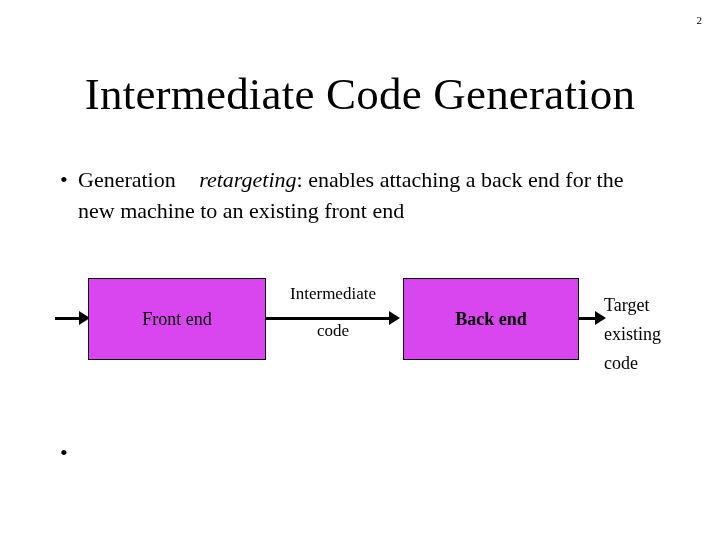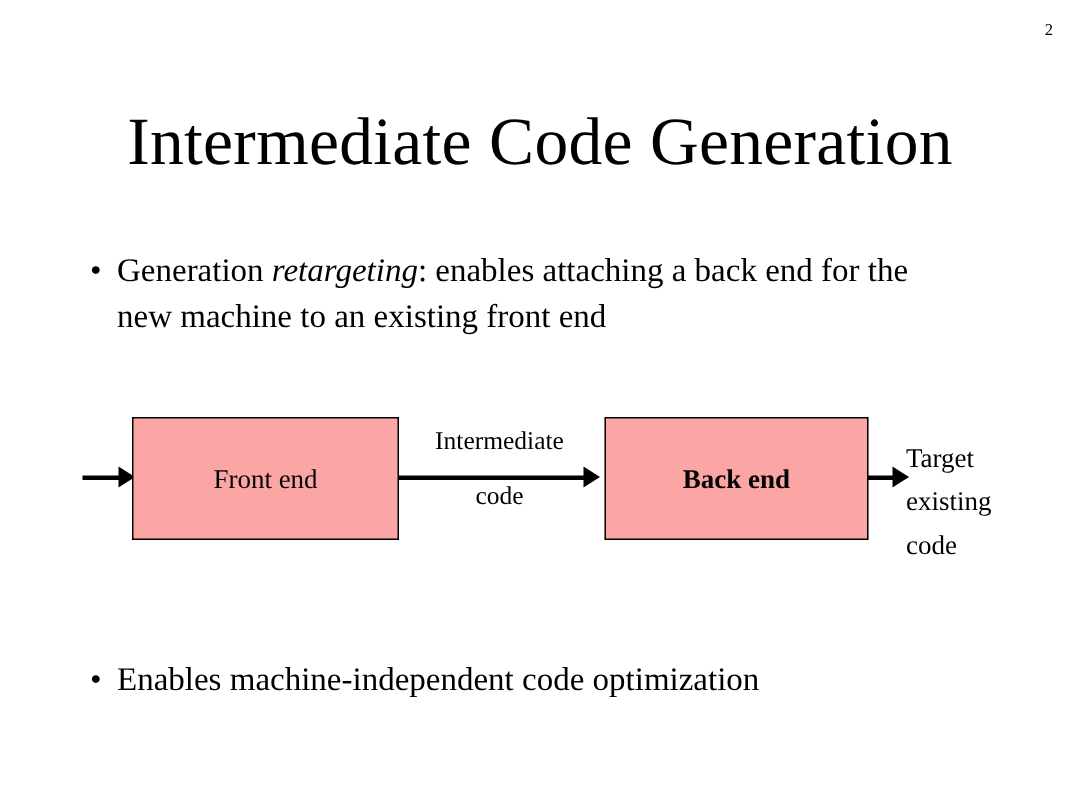--- a/index.html
+++ b/index.html
@@ -52,20 +52,21 @@
     line-height: 31px;
     text-align: left;
     padding-left: 10px;
     box-sizing: border-box;
   }
   .bullet-text {
     font-size: 22px;
     line-height: 31px;
   }
   .bullet-text em {
+    margin-left: 18px;
   }
 
   #bullet-one {
     top: 164px;
     left: 50px;
     width: 610px;
   }
   #bullet-one .bullet-text {
     width: 560px;
   }
@@ -80,21 +81,21 @@
     position: absolute;
     top: 270px;
     left: 0;
     width: 720px;
     height: 105px;
   }
   .stage-box {
     position: absolute;
     top: 8px;
     height: 82px;
-    background: #fca5a5;
+    background: #d946ef;
     border: 1.5px solid #000000;
     box-sizing: border-box;
     display: flex;
     align-items: center;
     justify-content: center;
     font-size: 18px;
     line-height: 22px;
     color: #000;
   }
   #front-end-box {
@@ -193,14 +194,13 @@
 
   <div id="target-label">
     <div>Target</div>
     <div>existing</div>
     <div>code</div>
   </div>
 </div>
 
 <div class="bullet-row" id="bullet-two">
   <span class="bullet-marker">•</span>
-  <span class="bullet-text">Enables machine-independent code optimization</span>
 </div>
 
 </body></html>

